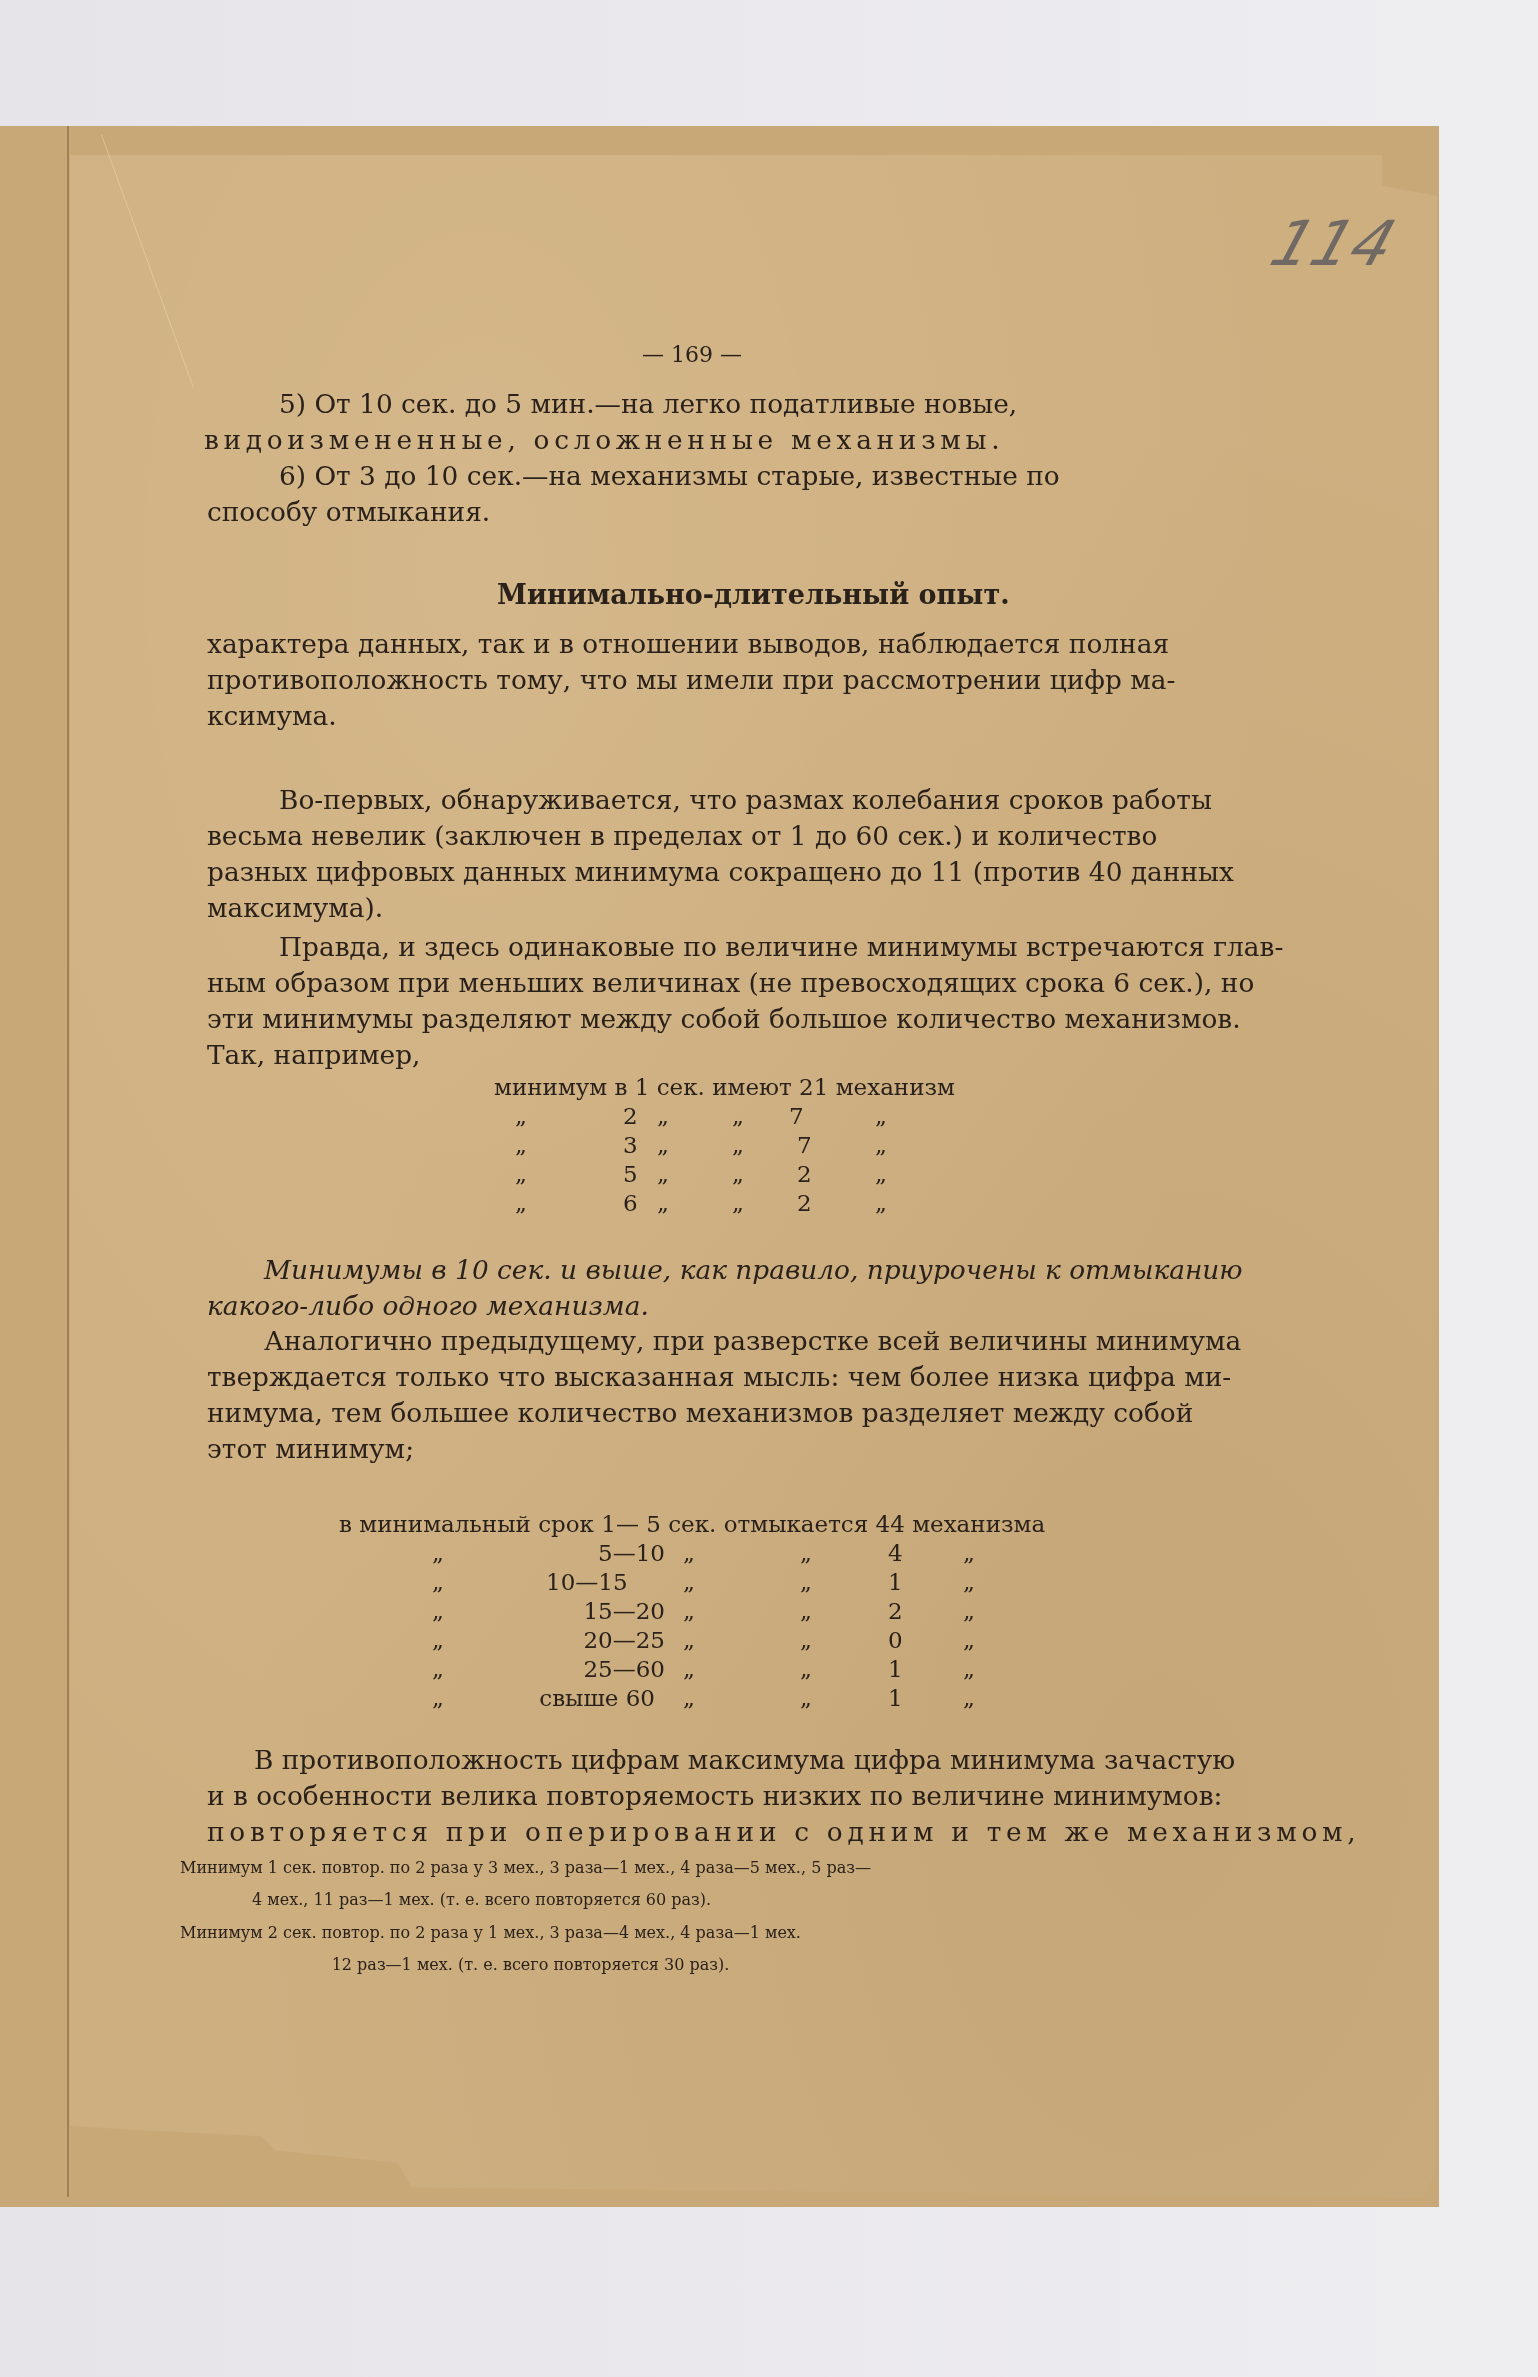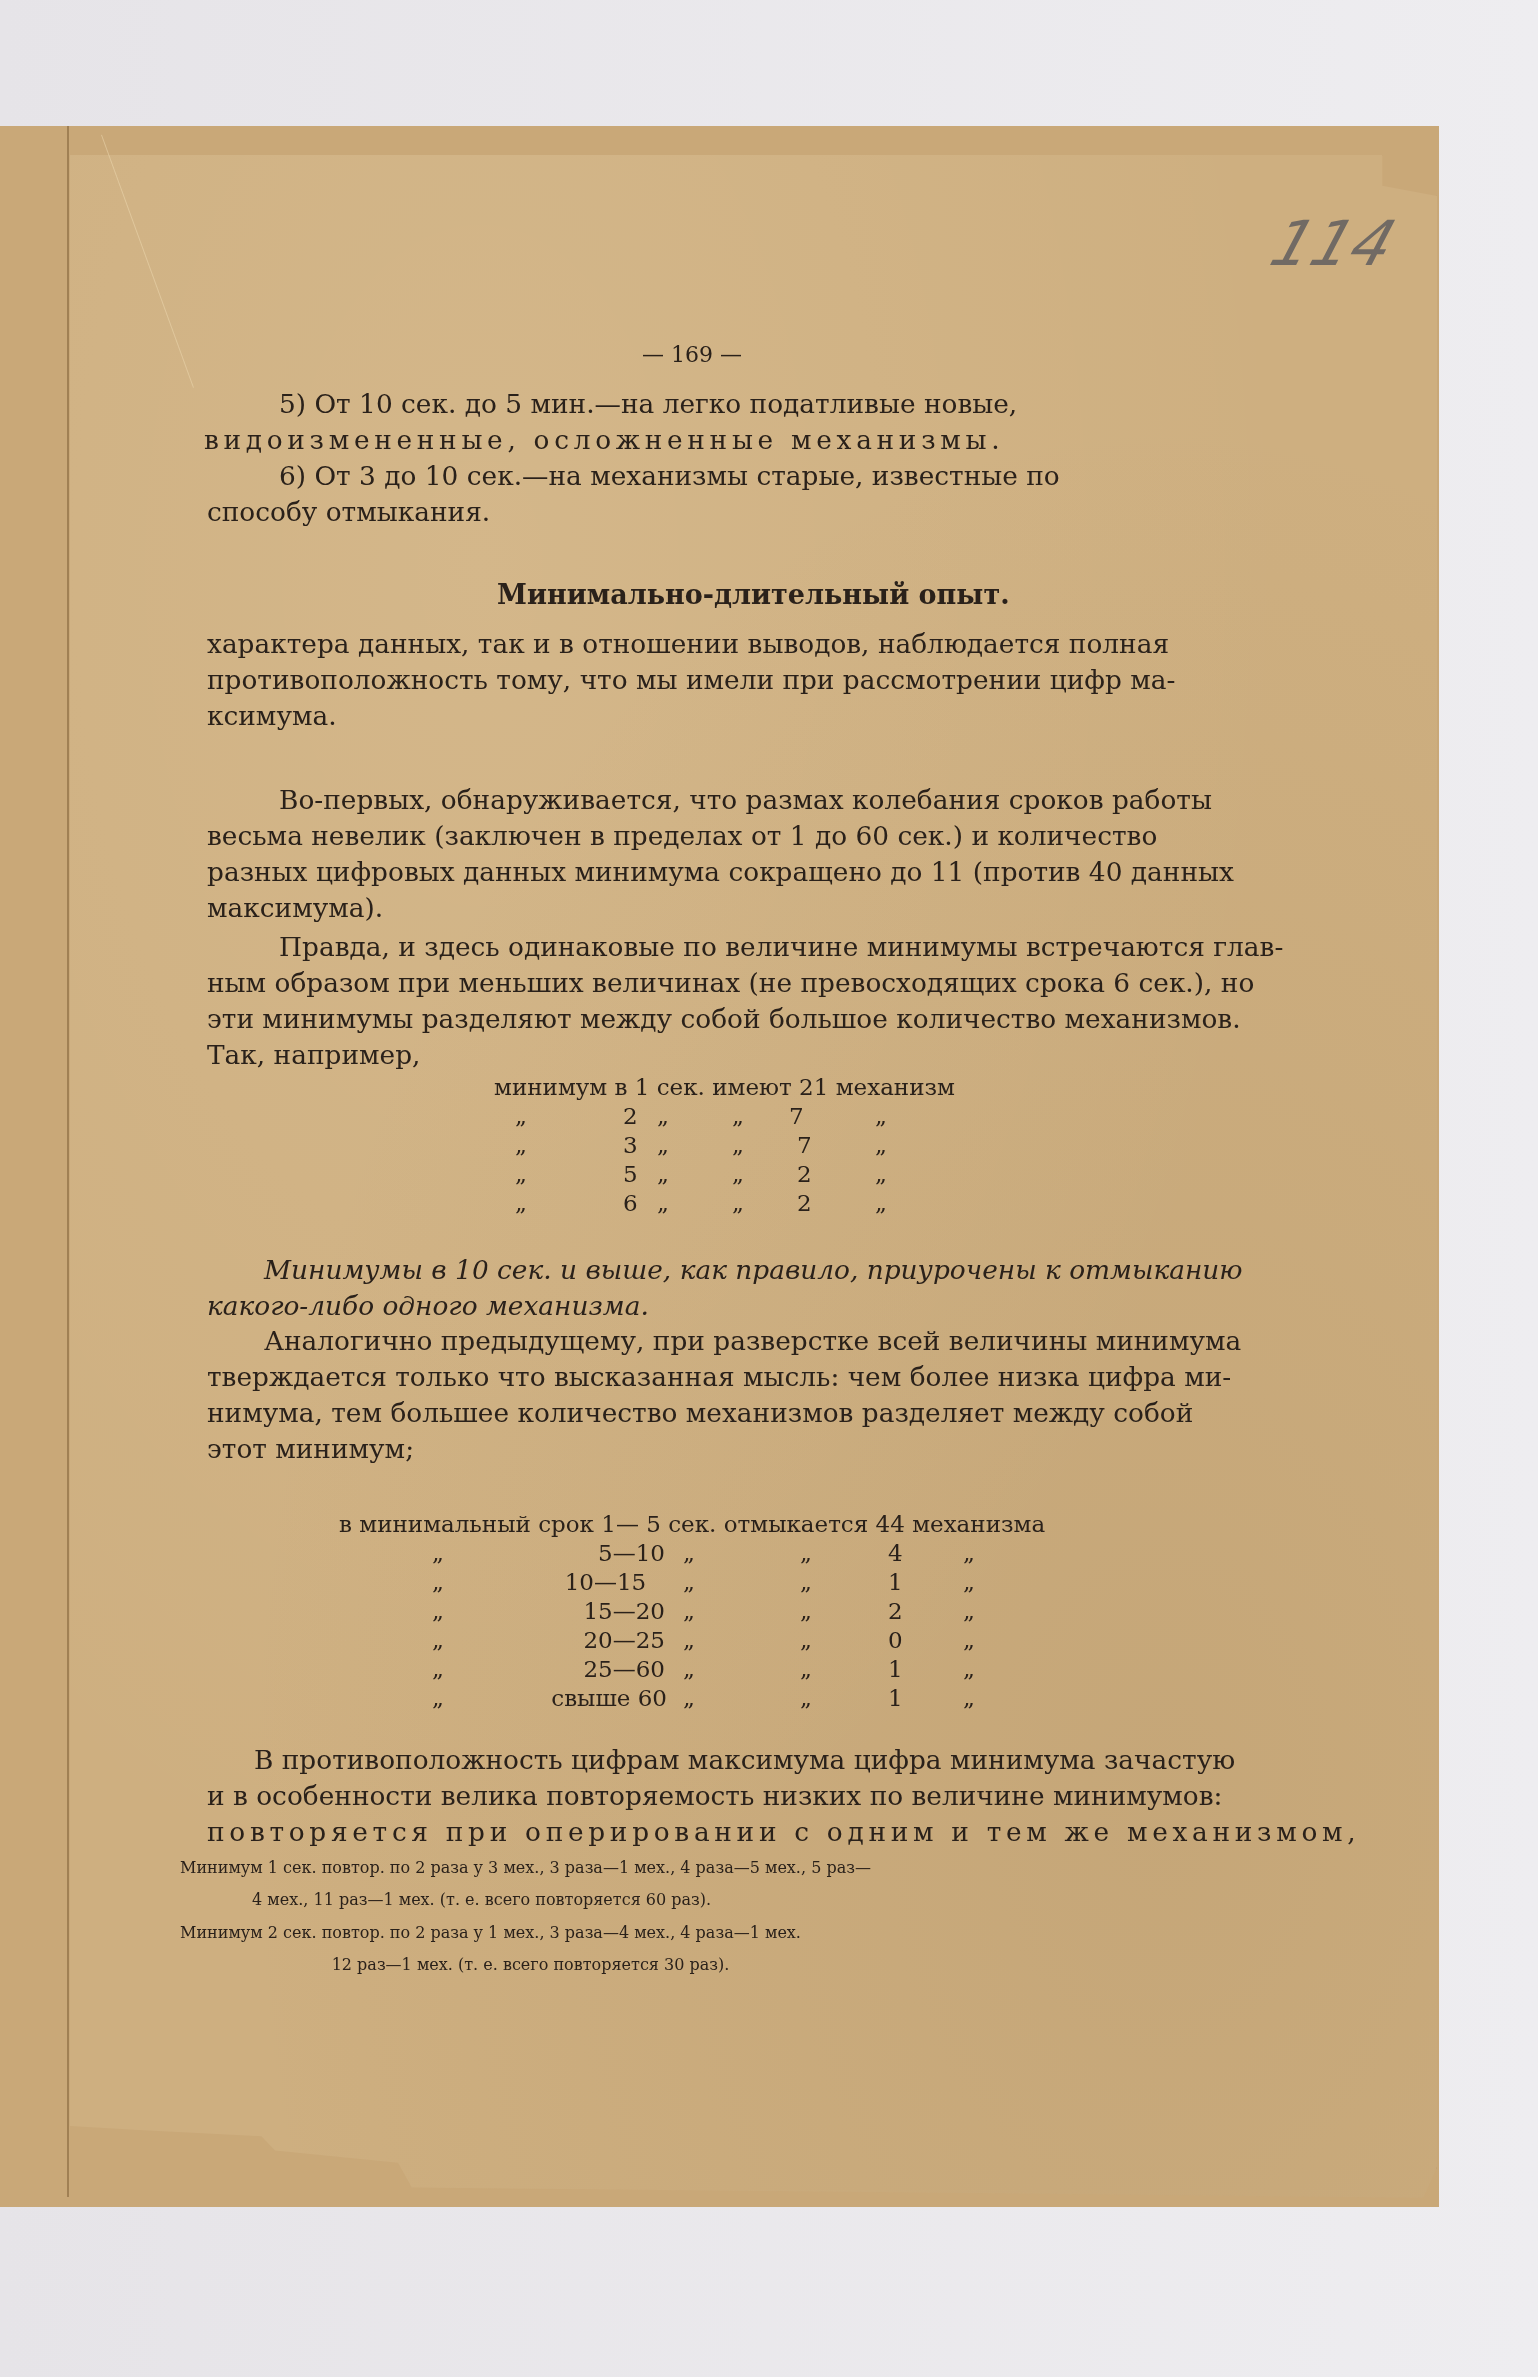--- a/index.html
+++ b/index.html
@@ -143,21 +143,21 @@
   <div class="tbl-row">
     <span style="left:93px">„</span>
     <span style="left:207px; width:119px; text-align:right">5—10</span>
     <span style="left:344px">„</span>
     <span style="left:461px">„</span>
     <span style="left:549px">4</span>
     <span style="left:624px">„</span>
   </div>
   <div class="tbl-row">
     <span style="left:93px">„</span>
-    <span style="left:207px; width:119px; text-align:center">10—15</span>
+    <span style="left:207px; width:119px; text-align:left">10—15</span>
     <span style="left:344px">„</span>
     <span style="left:461px">„</span>
     <span style="left:549px">1</span>
     <span style="left:624px">„</span>
   </div>
   <div class="tbl-row">
     <span style="left:93px">„</span>
     <span style="left:207px; width:119px; text-align:right">15—20</span>
     <span style="left:344px">„</span>
     <span style="left:461px">„</span>
@@ -175,21 +175,21 @@
   <div class="tbl-row">
     <span style="left:93px">„</span>
     <span style="left:207px; width:119px; text-align:right">25—60</span>
     <span style="left:344px">„</span>
     <span style="left:461px">„</span>
     <span style="left:549px">1</span>
     <span style="left:624px">„</span>
   </div>
   <div class="tbl-row">
     <span style="left:93px">„</span>
-    <span style="left:209px; width:119px; text-align:right">свыше 60</span>
+    <span style="left:197px; width:119px; text-align:right">свыше 60</span>
     <span style="left:344px">„</span>
     <span style="left:461px">„</span>
     <span style="left:549px">1</span>
     <span style="left:624px">„</span>
   </div>
 </div>
 
 <div class="text-block" style="top:1742px;">
   <div class="line indent" style="padding-left:47px">В противоположность цифрам максимума цифра минимума зачастую</div>
   <div class="line">и в особенности велика повторяемость низких по величине минимумов:</div>

